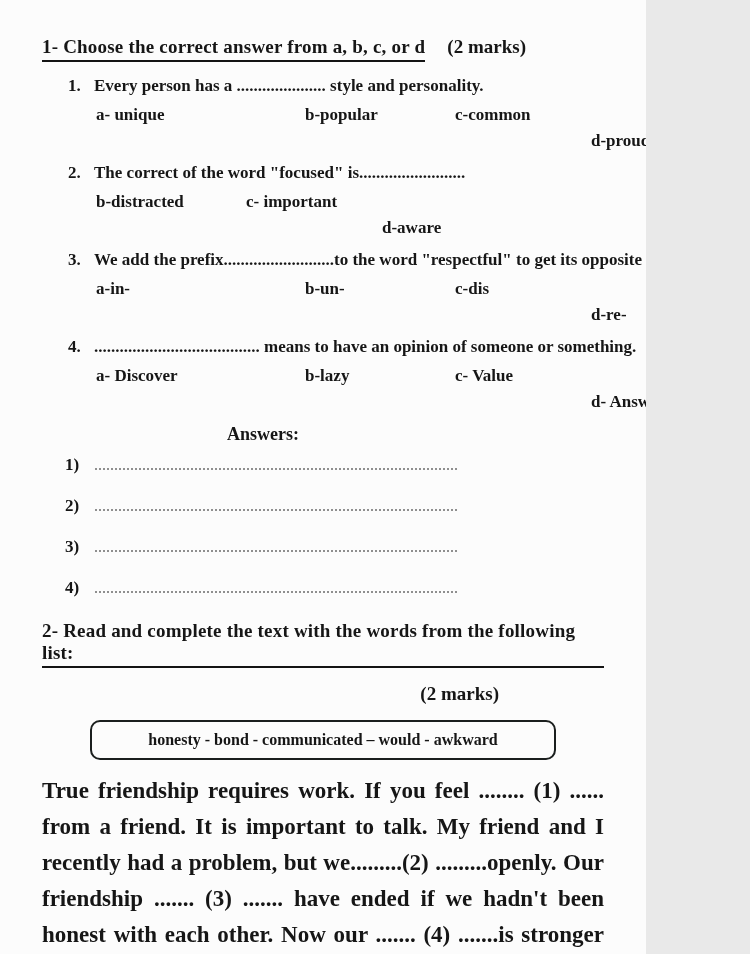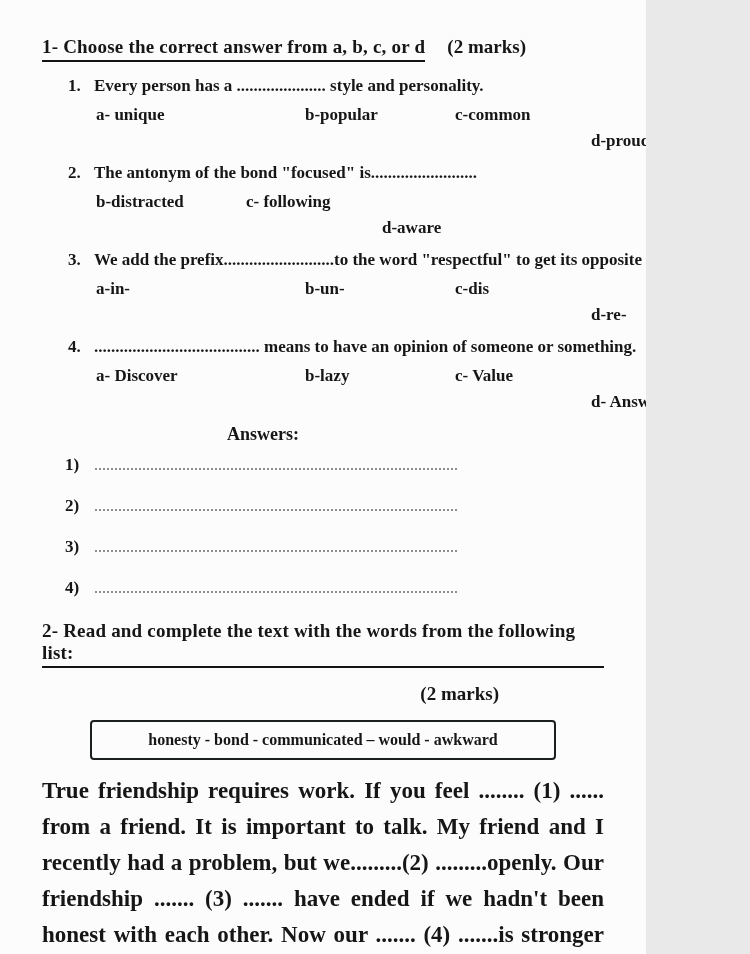--- a/index.html
+++ b/index.html
@@ -83,21 +83,21 @@
   .marks-line {
     text-align: right;
     padding-right: 105px;
     font-size: 19px;
     margin-top: 15px;
   }
   .word-box {
     width: 466px;
     margin: 15px auto 0 auto;
     border: 2.5px solid #1b1f1e;
-    border-radius: 4px;
+    border-radius: 10px;
     text-align: center;
     font-size: 16px;
     padding: 9px 6px;
   }
   .passage {
     margin-top: 13px;
     font-size: 23px;
     line-height: 36px;
     text-align: justify;
   }
@@ -129,25 +129,25 @@
     </div>
     <div class="q-options">
       <span class="opt-a">a- unique</span>
       <span class="opt-b">b-popular</span>
       <span class="opt-c">c-common</span>
       <span class="opt-d">d-proud</span>
     </div>
 
     <div class="q-line">
       <span class="q-num">2.</span>
-      <span>The antonym of the bond "focused" is.........................</span>
+      <span>The correct of the word "focused" is.........................</span>
     </div>
     <div class="q-options">
       <span class="opt-b">b-distracted</span>
-      <span class="opt-c">c- following</span>
+      <span class="opt-c">c- important</span>
       <span class="opt-d">d-aware</span>
     </div>
 
     <div class="q-line">
       <span class="q-num">3.</span>
       <span>We add the prefix..........................to the word "respectful" to get its opposite</span>
     </div>
     <div class="q-options">
       <span class="opt-a">a-in-</span>
       <span class="opt-b">b-un-</span>

